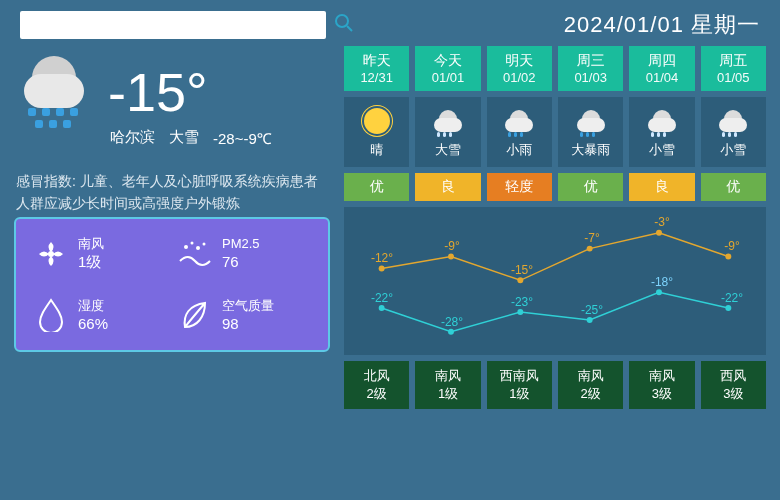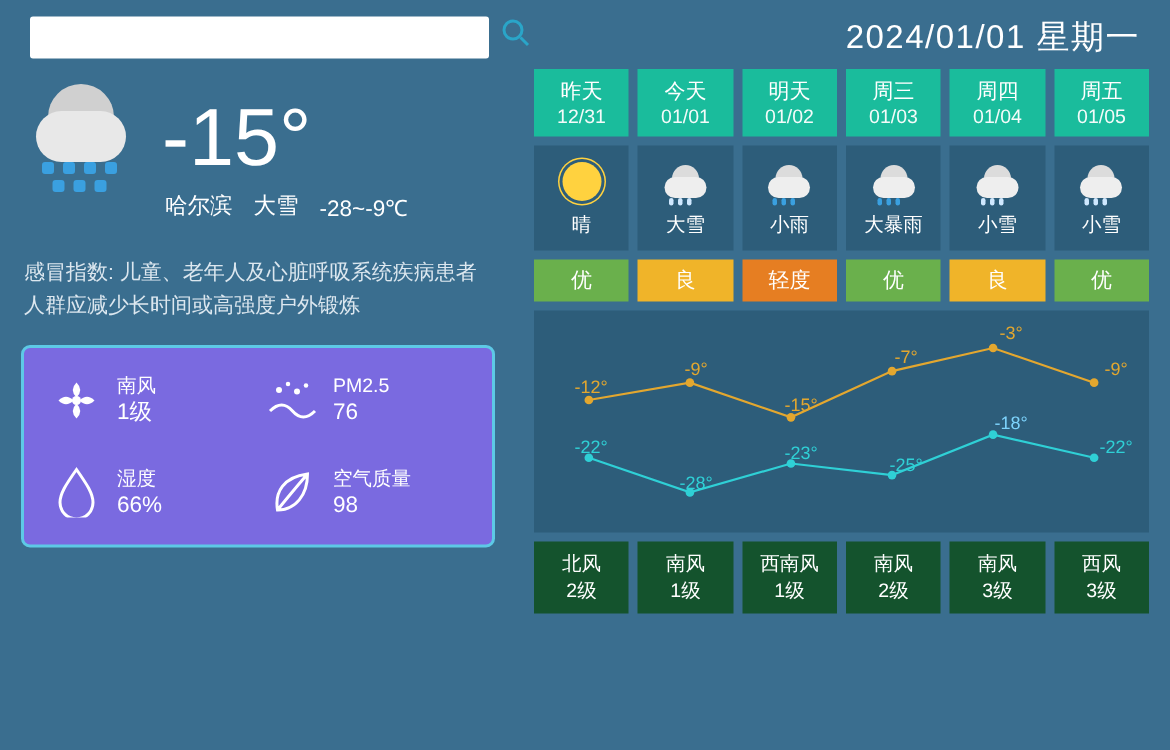--- a/index.html
+++ b/index.html
@@ -1,33 +1,33 @@
 <!DOCTYPE html>
 <html><head>
 <meta charset="utf-8">
 <style>
   * { margin: 0; padding: 0; box-sizing: border-box; font-family: "Microsoft YaHei", sans-serif; }
   body { background: #3a6e8f; width: 780px; height: 500px; overflow: hidden; color: #fff; }
   .topbar { display: flex; align-items: center; padding: 10px 20px 6px; gap: 8px; }
   .search { background: #fff; height: 28px; flex: 0 0 306px; border-radius: 2px; }
   .search-icon { color: #2aa5c8; font-size: 20px; }
   .date { margin-left: auto; font-size: 22px; letter-spacing: 1px; }
-  .main { display: flex; gap: 26px; padding: 0 14px; }
+  .main { display: flex; gap: 14px; padding: 0 14px; }
   .left { width: 316px; display: flex; flex-direction: column; }
   .right { flex: 1; display: flex; flex-direction: column; gap: 6px; }
 
   .now { display: flex; align-items: center; gap: 14px; padding: 10px 0 4px; }
   .cloud { width: 80px; height: 72px; position: relative; }
   .cloud .c { position: absolute; background: #e4e4e4; border-radius: 50%; }
   .cloud .c1 { width: 44px; height: 44px; left: 18px; top: 0; background: #d0d0d0; }
   .cloud .c2 { width: 60px; height: 34px; left: 10px; top: 18px; border-radius: 20px; background: #e8e8e8; }
   .cloud .d { position: absolute; width: 8px; height: 8px; background: #3aa0e0; border-radius: 2px; top: 52px; }
   .temp { font-size: 54px; font-weight: 300; line-height: 1; }
   .loc { display: flex; gap: 14px; font-size: 15px; padding: 0 0 8px 96px; margin-top: -4px; }
-  .cold { font-size: 14px; line-height: 1.6; padding: 14px 2px 15px; color: #dce7ef; }
+  .cold { font-size: 14px; line-height: 1.6; padding: 14px 2px 2px; color: #dce7ef; }
 
   .panel { background: #7a6ae0; border: 2px solid #5dc9e6; border-radius: 6px; padding: 16px 18px; display: grid; grid-template-columns: 1fr 1fr; row-gap: 24px; column-gap: 12px; }
   .pcell { display: flex; align-items: center; gap: 10px; }
   .pcell .ic { width: 34px; height: 34px; display: flex; align-items: center; justify-content: center; }
   .pcell .txt { font-size: 13px; line-height: 1.35; }
   .pcell .txt .v { font-size: 15px; }
 
   .days { display: flex; gap: 6px; }
   .day { flex: 1; background: #1abc9c; text-align: center; padding: 6px 4px; font-size: 14px; cursor: pointer; }
   .day .dt { font-size: 13px; opacity: .95; }

